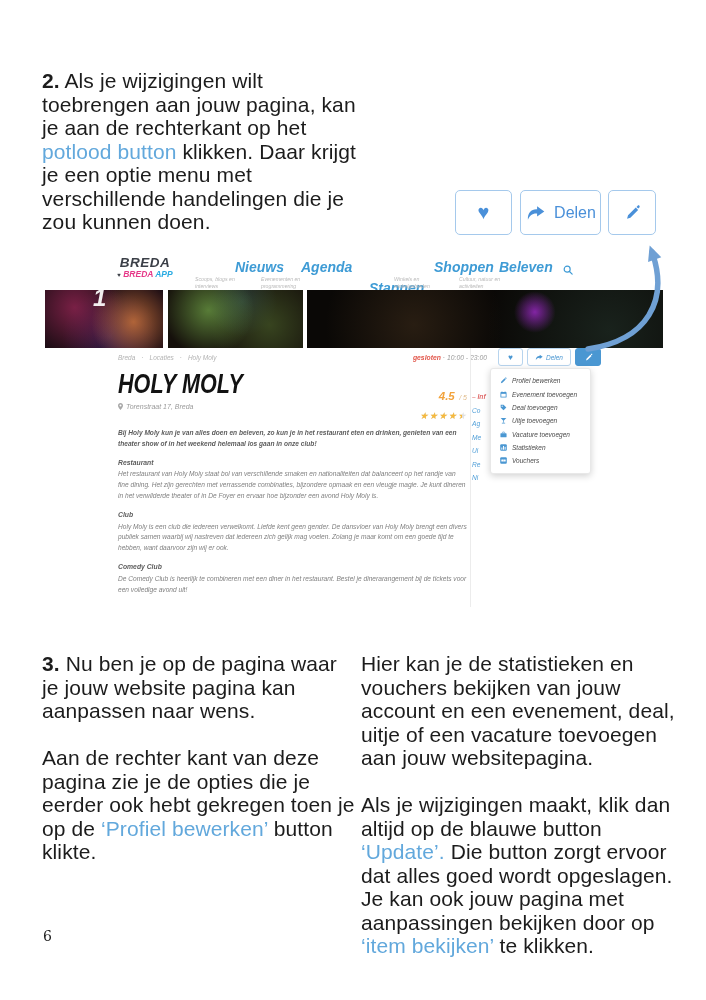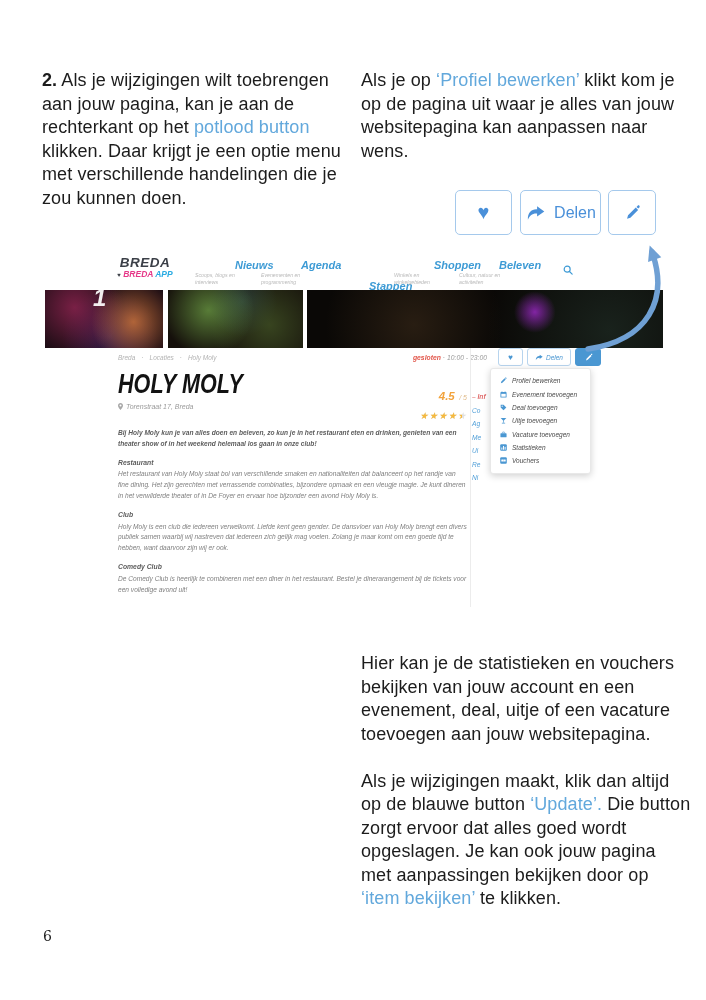--- a/index.html
+++ b/index.html
@@ -1,20 +1,20 @@
 <!DOCTYPE html>
 <html><head>
 <meta charset="utf-8">
 <style>
   html,body{margin:0;padding:0;background:#fff;}
   .page{position:relative;width:706px;height:1000px;background:#ffffff;
         font-family:"Liberation Sans",sans-serif;overflow:hidden;}
 
   
-  .doc-col{position:absolute;font-size:18px;line-height:23.5px;color:#1c1c1c;letter-spacing:.1px;}
+  .doc-col{position:absolute;font-size:21px;line-height:23.5px;color:#1c1c1c;letter-spacing:.1px;}
   .doc-col p{margin:0 0 23.5px 0;}
   .col-l{left:42px;width:316px;}
   .col-r{left:361px;width:330px;}
   .top{top:69px;}
   .bot{top:652px;}
   .b{font-weight:700;}
   .lk{color:#62a8dc;}
 
   
   .cbtn{position:absolute;top:190px;height:45px;background:#fff;border:1.5px solid #a5c9ec;
@@ -31,21 +31,21 @@
   .shot{position:absolute;left:45px;top:250px;width:618px;height:357px;background:#fff;z-index:1;font-style:italic;}
 
   .logo{position:absolute;left:72px;top:6px;width:56px;text-align:center;line-height:1.05;}
   .logo-top{font-size:13.5px;font-weight:700;color:#3b3f47;letter-spacing:.5px;}
   .logo-bottom{font-size:8.5px;font-weight:700;}
   .logo-heart{color:#3b3f47;font-size:6px;}
   .logo-city{color:#e63888;}
   .logo-app{color:#29abe2;}
 
   .nav-item{position:absolute;top:9px;width:60px;}
-  .nav-label{font-size:11px;font-weight:700;color:#3e9bd5;padding-left:40px;}
+  .nav-label{font-size:14px;font-weight:700;color:#3e9bd5;padding-left:40px;}
   .nav-sub{font-size:5.2px;color:#b9b9b9;line-height:1.3;margin-top:1px;}
   .search-ic{position:absolute;left:518px;top:15px;width:10px;height:10px;}
 
   .photo{position:absolute;top:40px;height:58px;overflow:hidden;}
   .photo1{left:0;width:118px;background:
       radial-gradient(circle at 75% 55%, rgba(210,120,60,.8), rgba(0,0,0,0) 45%),
       radial-gradient(circle at 25% 30%, rgba(160,40,90,.7), rgba(0,0,0,0) 50%),
       radial-gradient(circle at 55% 80%, rgba(60,30,80,.9), rgba(0,0,0,0) 60%),#1c0d14;}
   .photo2{left:123px;width:135px;background:
       radial-gradient(circle at 30% 35%, rgba(110,160,70,.75), rgba(0,0,0,0) 45%),
@@ -105,23 +105,20 @@
 </style>
 </head>
 <body>
 
 <div class="page">
 
   <div class="doc-col col-l top">
     <p><span class="b">2.</span><span> Als je wijzigingen wilt toebrengen aan jouw pagina, kan je aan de rechterkant op het </span><span class="lk">potlood button</span><span> klikken. Daar krijgt je een optie menu met verschillende handelingen die je zou kunnen doen.</span></p>
   </div>
 
-  <div class="doc-col col-r top">
-    <p><span>Als je op </span><span class="lk">‘Profiel bewerken’</span><span> klikt kom je op de pagina uit waar je alles van jouw websitepagina kan aanpassen naar wens.</span></p>
-  </div>
 
   <div class="cbtn cb-heart">
     <span>♥</span>
   </div>
   <div class="cbtn cb-share">
     <svg width="21" height="16" viewBox="0 0 24 20">
         <path d="M14 1.5 L23 8 L14 14.5 L14 10.5 C7.5 10.2 4.5 13.5 2.5 18.5 C2 10 7 5 14 5.5 Z" fill="#4a90d9"></path>
       </svg>
     <span>Delen</span>
   </div>
@@ -295,20 +292,22 @@
             <rect x="0.5" y="0.5" width="15" height="15" rx="2.5" fill="#4a97d2"></rect>
             <rect x="3" y="5.5" width="10" height="5" rx="1" fill="#ffffff"></rect>
             <line x1="8" y1="5.5" x2="8" y2="10.5" stroke="#4a97d2" stroke-width="1" stroke-dasharray="1.2 1"></line>
           </svg>
         <span>Vouchers</span>
       </div>
     </div>
   </div>
 
   <div class="doc-col col-l bot">
+    <p><span class="b">3.</span><span> Nu ben je op de pagina waar je jouw website pagina kan aanpassen naar wens.</span></p>
+    <p><span>Aan de rechter kant van deze pagina zie je de opties die je eerder ook hebt gekregen toen je op de </span><span class="lk">‘Profiel bewerken’</span><span> button klikte.</span></p>
   </div>
 
   <div class="doc-col col-r bot">
     <p><span>Hier kan je de statistieken en vouchers bekijken van jouw account en een evenement, deal, uitje of een vacature toevoegen aan jouw websitepagina.</span></p>
     <p><span>Als je wijzigingen maakt, klik dan altijd op de blauwe button </span><span class="lk">‘Update’.</span><span> Die button zorgt ervoor dat alles goed wordt opgeslagen. Je kan ook jouw pagina met aanpassingen bekijken door op </span><span class="lk">‘item bekijken’</span><span> te klikken.</span></p>
   </div>
 
   <div class="pagenum">6</div>
 </div>
 

